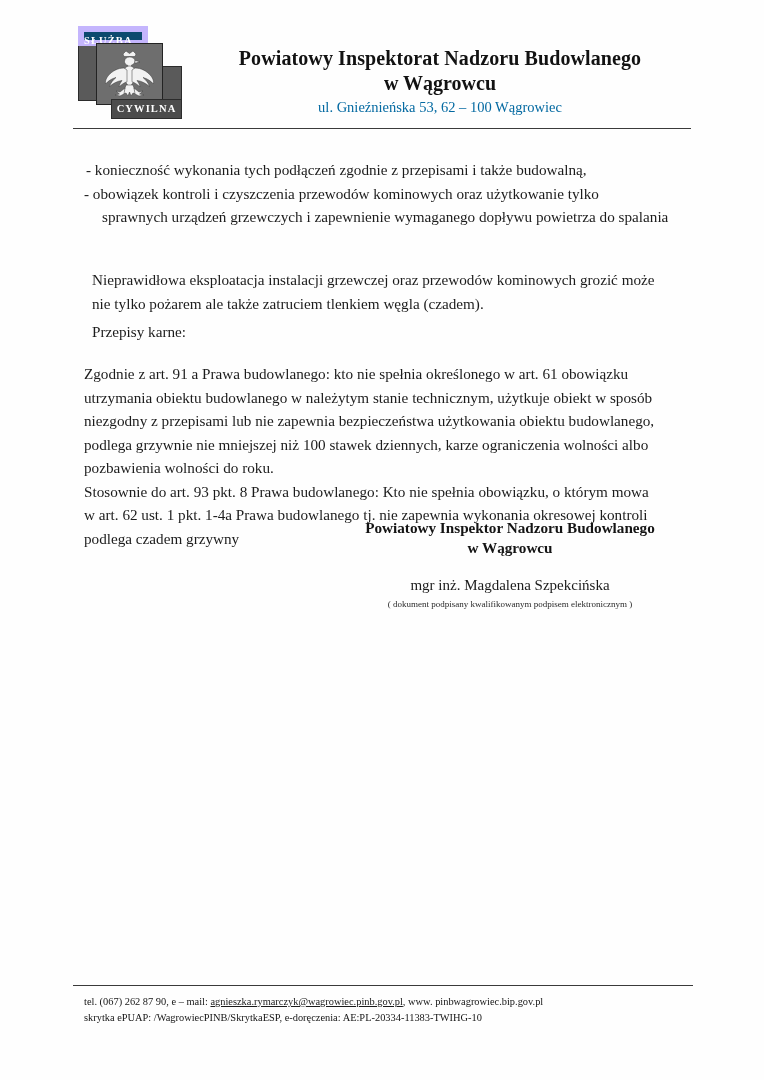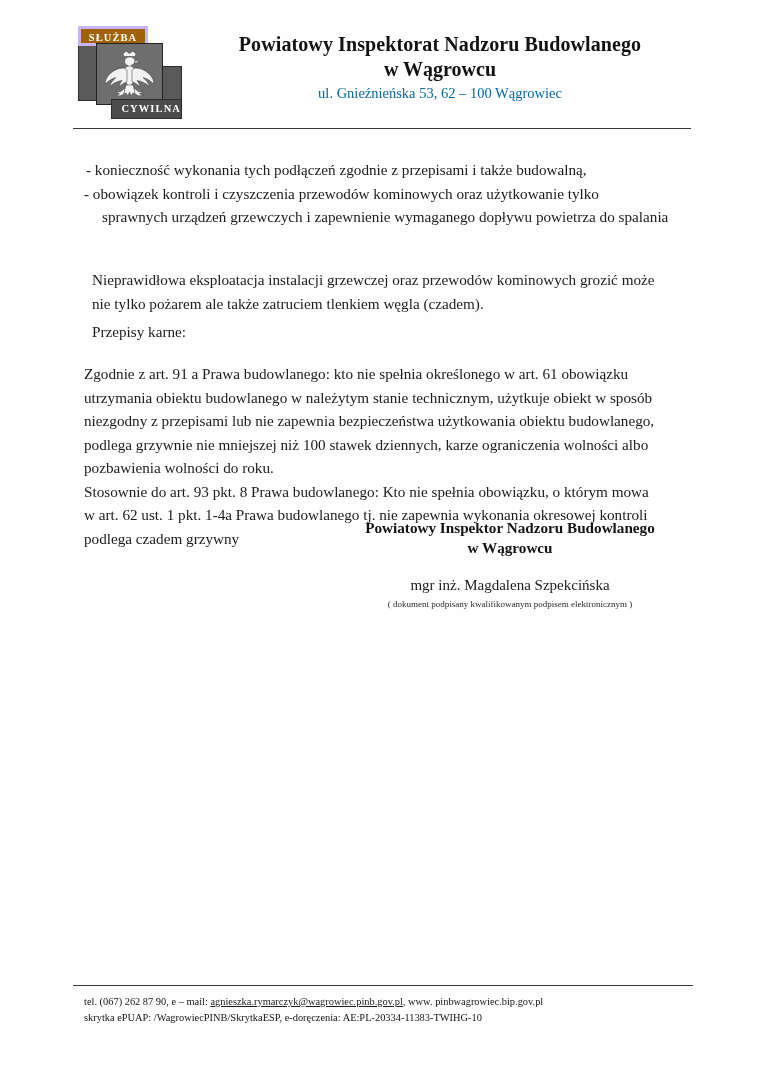--- a/index.html
+++ b/index.html
@@ -39,46 +39,45 @@
     top: 4px;
     width: 104px;
     height: 96px;
   }
   .logo-tab-top {
     position: absolute;
     left: 0px;
     top: 0px;
     width: 70px;
     height: 20px;
-    background: #a16207;
-    border: 3px solid #c4b5fd;
+    background: #0c4a6e;
+    border: 6px solid #c4b5fd;
     box-sizing: border-box;
     color: #ffffff;
     font-family: "Liberation Serif", serif;
     font-size: 10.5px;
     font-weight: bold;
     letter-spacing: 1.1px;
-    text-align: center;
     line-height: 18px;
   }
   .logo-tab-bottom {
     position: absolute;
     left: 33px;
     top: 73px;
     width: 71px;
     height: 20px;
     background: #4c4c4c;
     border: 1px solid #2b2b2b;
     box-sizing: border-box;
     color: #ffffff;
     font-family: "Liberation Serif", serif;
     font-size: 10.5px;
     font-weight: bold;
     letter-spacing: 1.1px;
-    text-align: right;
+    text-align: center;
     line-height: 18px;
   }
   .logo-side-left {
     position: absolute;
     left: 0px;
     top: 17px;
     width: 22px;
     height: 58px;
     background: #5a5a5a;
     border: 1px solid #2b2b2b;
@@ -103,21 +102,21 @@
     background: #6e6e6e;
     border: 1px solid #232323;
     box-sizing: border-box;
     overflow: hidden;
   }
   .logo-emblem svg { display: block; }
 
   .org-title {
     position: absolute;
     left: 190px;
-    top: 10px;
+    top: 24px;
     width: 500px;
     text-align: center;
   }
   .org-name-1 {
     font-family: "Liberation Serif", serif;
     font-size: 20px;
     font-weight: bold;
     letter-spacing: 0.1px;
     line-height: 25px;
     color: #121212;

